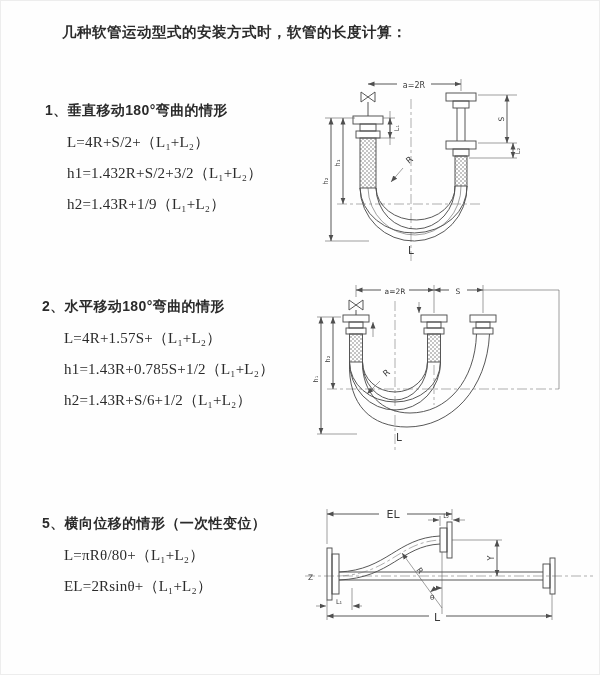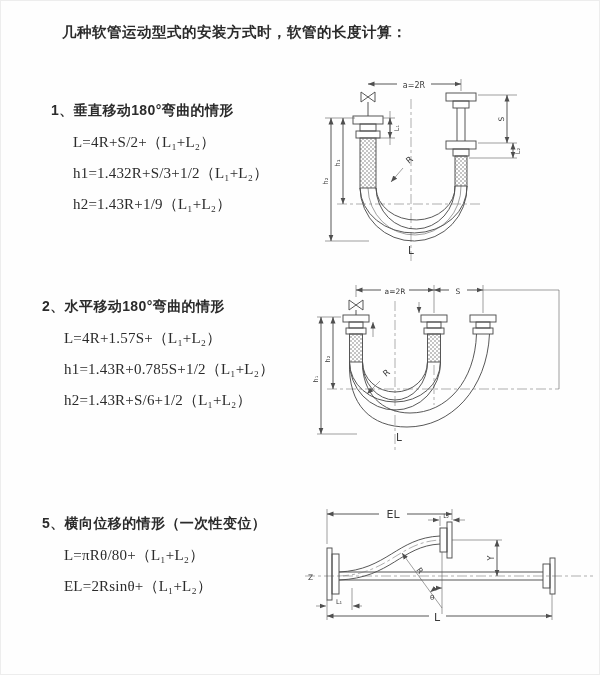--- a/index.html
+++ b/index.html
@@ -3,21 +3,21 @@
 <meta charset="utf-8">
 <style>
   html,body{margin:0;padding:0;background:#fff;}
   .page{
     position:relative;width:600px;height:675px;background:#fefefe;
     font-family:"Liberation Sans","DejaVu Sans",sans-serif;color:#2b2b2b;
     overflow:hidden;border:1px solid #ededed;box-sizing:border-box;
   }
   .title{position:absolute;left:31px;top:22px;font-size:14.5px;font-weight:bold;letter-spacing:.5px;margin-left:30px;}
   .section{position:absolute;}
-  .s1{left:50px;top:101px;}
+  .s1{left:44px;top:101px;}
   .s2{left:41px;top:297px;}
   .s3{left:41px;top:514px;}
   .heading{font-size:14px;font-weight:bold;letter-spacing:.4px;white-space:nowrap;}
   .formulas{margin:7px 0 0 22px;font-size:15px;}
   .formula{height:31px;line-height:31px;white-space:nowrap;letter-spacing:.2px;font-family:Liberation Serif, serif;}
   svg.diagram{position:absolute;}
   .d1{left:310px;top:70px;}
   .d2{left:310px;top:276px;}
   .d3{left:298px;top:495px;}
   svg text{font-family:"DejaVu Sans","Liberation Sans",sans-serif;fill:#3a3a3a;stroke:none;}
@@ -29,21 +29,21 @@
 <body>
 
 <div class="page">
 
   <div class="title">几种软管运动型式的安装方式时，软管的长度计算：</div>
 
   <section class="section s1">
     <div class="heading">1、垂直移动180°弯曲的情形</div>
     <div class="formulas">
       <div class="formula">L=4R+S/2+（L₁+L₂）</div>
-      <div class="formula">h1=1.432R+S/3+1/2（L₁+L₂）</div>
+      <div class="formula">h1=1.432R+S/2+3/2（L₁+L₂）</div>
       <div class="formula">h2=1.43R+1/9（L₁+L₂）</div>
     </div>
   </section>
 
   <svg class="diagram d1" width="290" height="195" viewBox="0 0 290 195">
     <defs>
       <pattern id="b1" width="4" height="4" patternUnits="userSpaceOnUse">
         <path d="M0,4 L4,0 M0,0 L4,4" stroke="#8b8b8b" stroke-width="0.5"></path>
       </pattern>
       <marker id="m1" viewBox="0 0 7 6" markerWidth="7" markerHeight="6" refX="6.5" refY="3" orient="auto-start-reverse" markerUnits="userSpaceOnUse">

